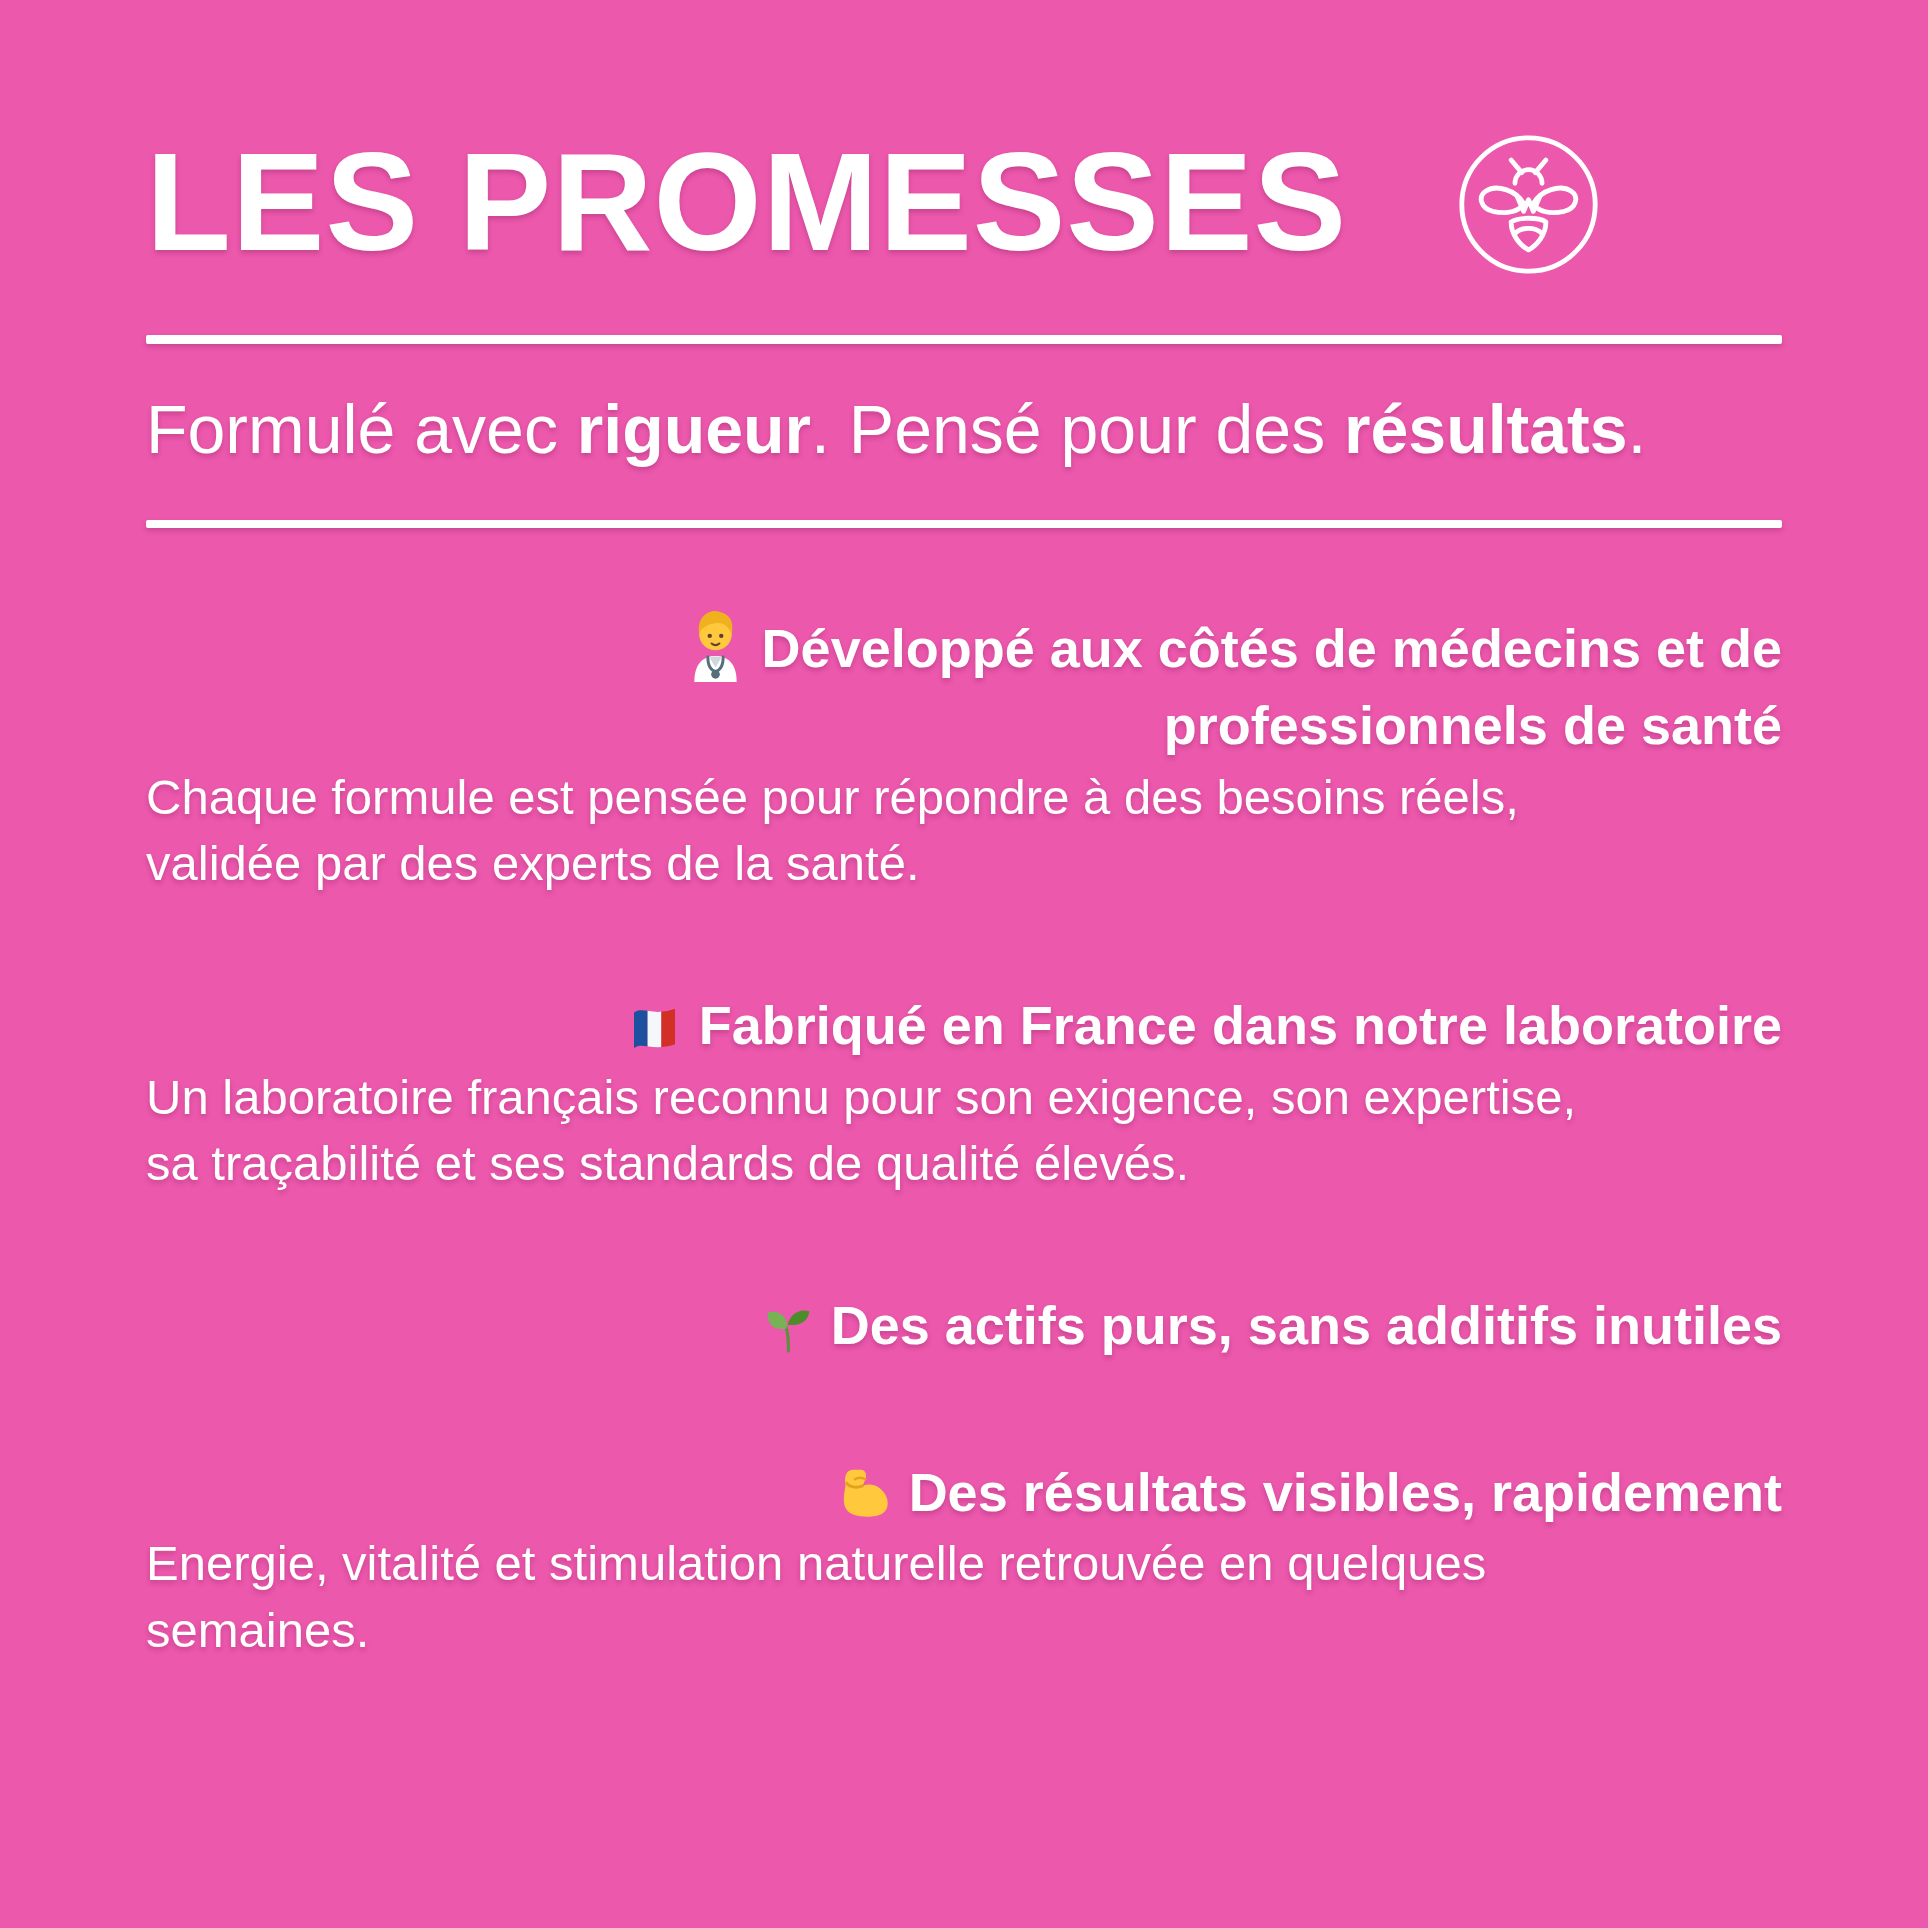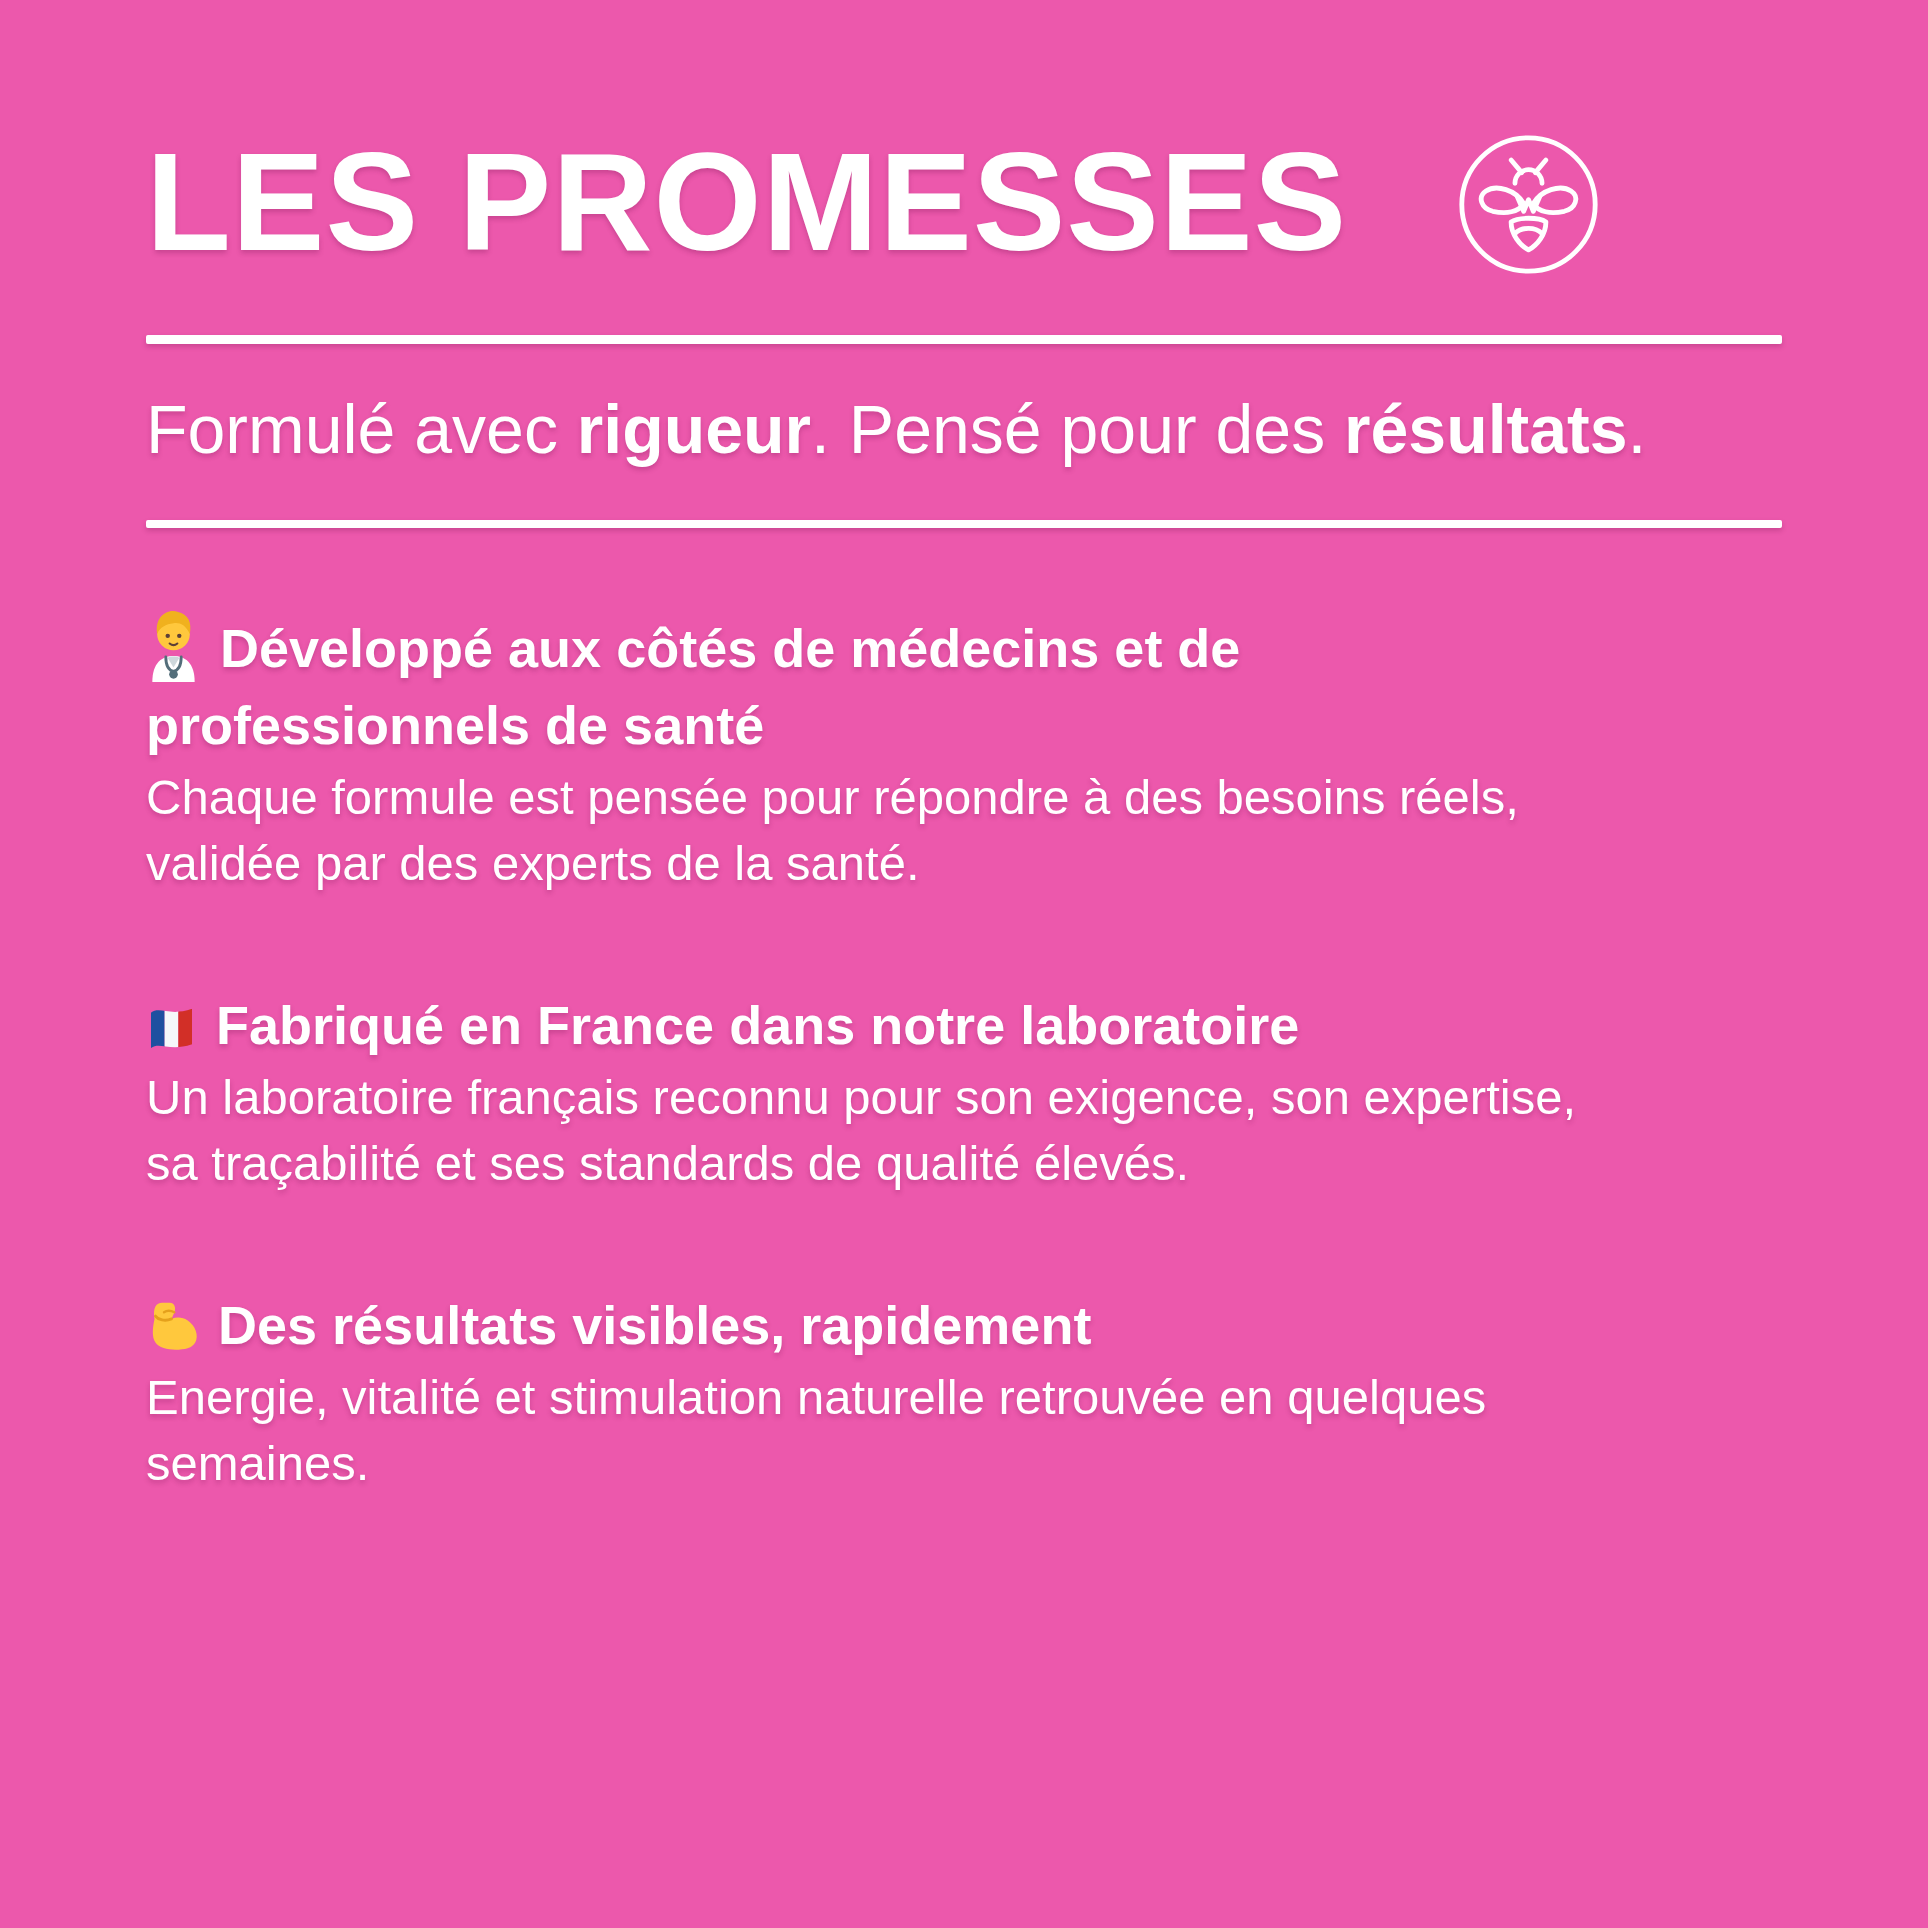--- a/index.html
+++ b/index.html
@@ -47,20 +47,21 @@
   .intro b { font-weight: bold; }
 
   .promises { margin-top: 79px; }
   .promise + .promise { margin-top: 90px; }
 
   .p-heading {
     margin: 0;
     font-size: 54px;
     font-weight: bold;
     line-height: 1.42;
+    text-align: right;
   }
   .p-heading-text { white-space: pre-line; }
 
   .p-icon {
     display: inline-block;
     vertical-align: -9.4px;
     margin-right: 19px;
     line-height: 0;
   }
   .p-icon svg { display: inline-block; }
@@ -139,20 +140,29 @@
               <rect x="33" y="3" width="14" height="48" fill="#D22F27"></rect>
             </g>
           </svg>
         </span><span class="p-heading-text">Fabriqué en France dans notre laboratoire</span>
       </h2>
       <p class="p-body">Un laboratoire français reconnu pour son exigence, son expertise,
 sa traçabilité et ses standards de qualité élevés.</p>
     </section>
 
     <section class="promise">
+      <h2 class="p-heading">
+        <span class="p-icon">
+          <svg viewBox="0 0 52 56" width="47" height="51">
+            <path d="M26 54 C26 42 26 34 23 27" stroke="#5C913B" stroke-width="3.5" fill="none" stroke-linecap="round"></path>
+            <path d="M24 29 C10 32 2 24 3 11 C16 9 26 16 24 29 Z" fill="#77B255"></path>
+            <path d="M25 25 C28 13 38 7 49 10 C48 20 40 27 25 25 Z" fill="#4C8C2B"></path>
+          </svg>
+        </span><span class="p-heading-text">Des actifs purs, sans additifs inutiles</span>
+      </h2>
     </section>
 
     <section class="promise">
       <h2 class="p-heading">
         <span class="p-icon">
           <svg viewBox="0 0 56 58" width="53" height="55">
             <path d="M9 22 C7 10 11 5 17 5 L25 5 C30 5 32 10 30 15 L27 22 C37 18 46 23 51 31 C56 40 54 50 44 53 C33 56 15 55 10 47 C6 41 7 31 9 22 Z" fill="#FFC83D"></path>
             <path d="M27 22 C20 25 13 23 10 19" stroke="#E5A11C" stroke-width="3" fill="none" stroke-linecap="round"></path>
             <path d="M30 15 C26 13 22 13 19 15" stroke="#E5A11C" stroke-width="2.5" fill="none" stroke-linecap="round"></path>
           </svg>

